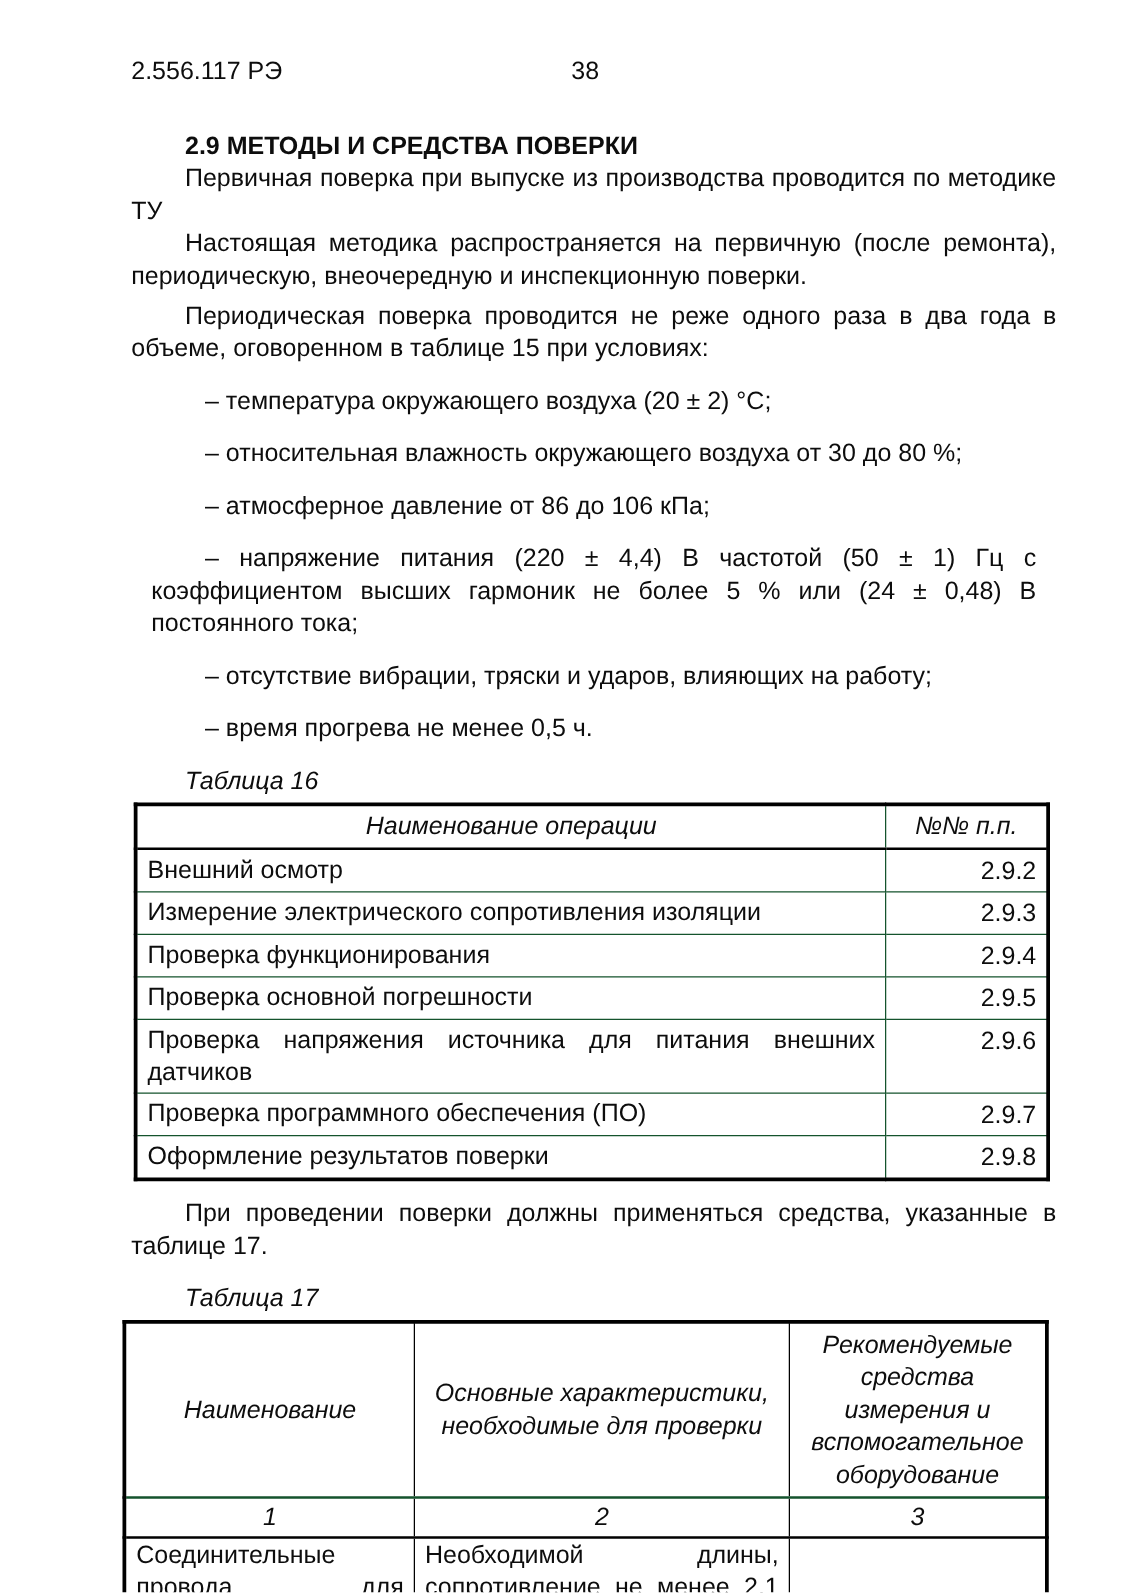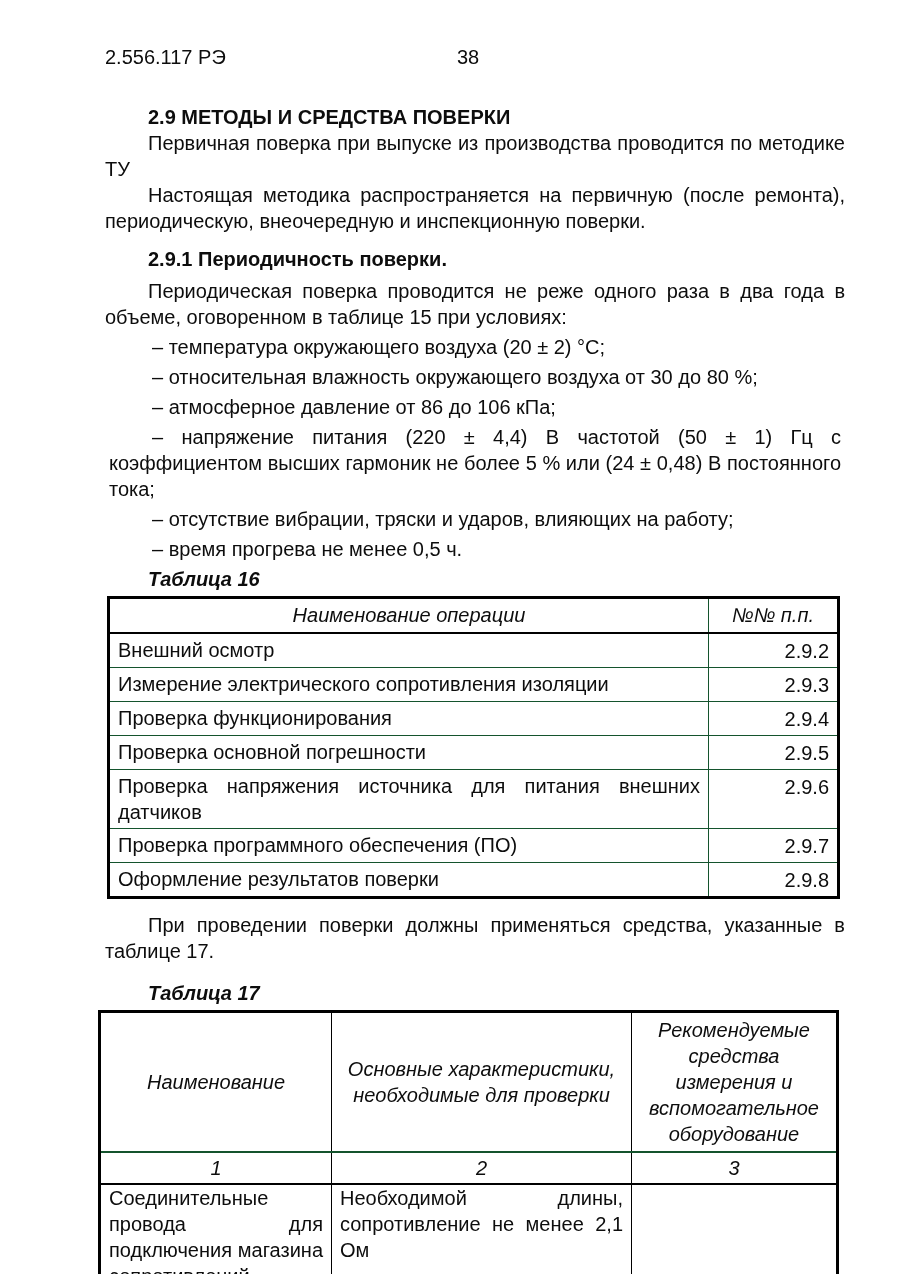--- a/index.html
+++ b/index.html
@@ -27,29 +27,29 @@
     margin: 0;
     text-indent: 43px;
     text-align: justify;
     hyphens: auto;
     -webkit-hyphens: auto;
   }
   .para.after-sub { margin-top: 6px; }
   .para.between-tables { margin-top: 13px; }
 
   .bullet {
-    margin: 4px;
+    margin: 16px;
     text-indent: 43px;
     text-align: justify;
     hyphens: auto;
     -webkit-hyphens: auto;
   }
 
   .tbl-caption {
-    font-weight: bold;
+    font-weight: normal;
     font-style: italic;
     text-indent: 43px;
     margin: 0;
   }
   .tbl-caption.t17cap { margin-top: 16px; }
 
   table { border-collapse: collapse; table-layout: fixed; }
 
   
   .t16 { width: 730px; margin: 4px 0 0 2px; border: 3px solid #000; }
@@ -99,21 +99,20 @@
 
   <div class="doc-header">
     <span class="doc-number">2.556.117 РЭ</span>
     <span class="page-number">38</span>
   </div>
 
   <p class="h-section">2.9 МЕТОДЫ И СРЕДСТВА ПОВЕРКИ</p>
   <p class="para">Первичная поверка при выпуске из производства проводится по методике ТУ</p>
   <p class="para">Настоящая методика распространяется на первичную (после ремонта), периодическую, внеочередную и инспекционную поверки.</p>
 
-  <p class="h-sub">2.9.1 Периодичность поверки.</p>
   <p class="para after-sub">Периодическая поверка проводится не реже одного раза в два года в объеме, оговоренном в таблице 15 при условиях:</p>
 
   <div>
     <p class="bullet">–  температура окружающего воздуха (20 ± 2) °С;</p>
     <p class="bullet">–  относительная влажность окружающего воздуха от 30 до 80 %;</p>
     <p class="bullet">–  атмосферное давление от 86 до 106 кПа;</p>
     <p class="bullet">–  напряжение питания (220 ± 4,4) В частотой (50 ± 1) Гц с коэффициентом высших гармоник не более 5 % или (24 ± 0,48) В постоянного тока;</p>
     <p class="bullet">–  отсутствие вибрации, тряски и ударов, влияющих на работу;</p>
     <p class="bullet">–  время прогрева не менее 0,5 ч.</p>
   </div>

